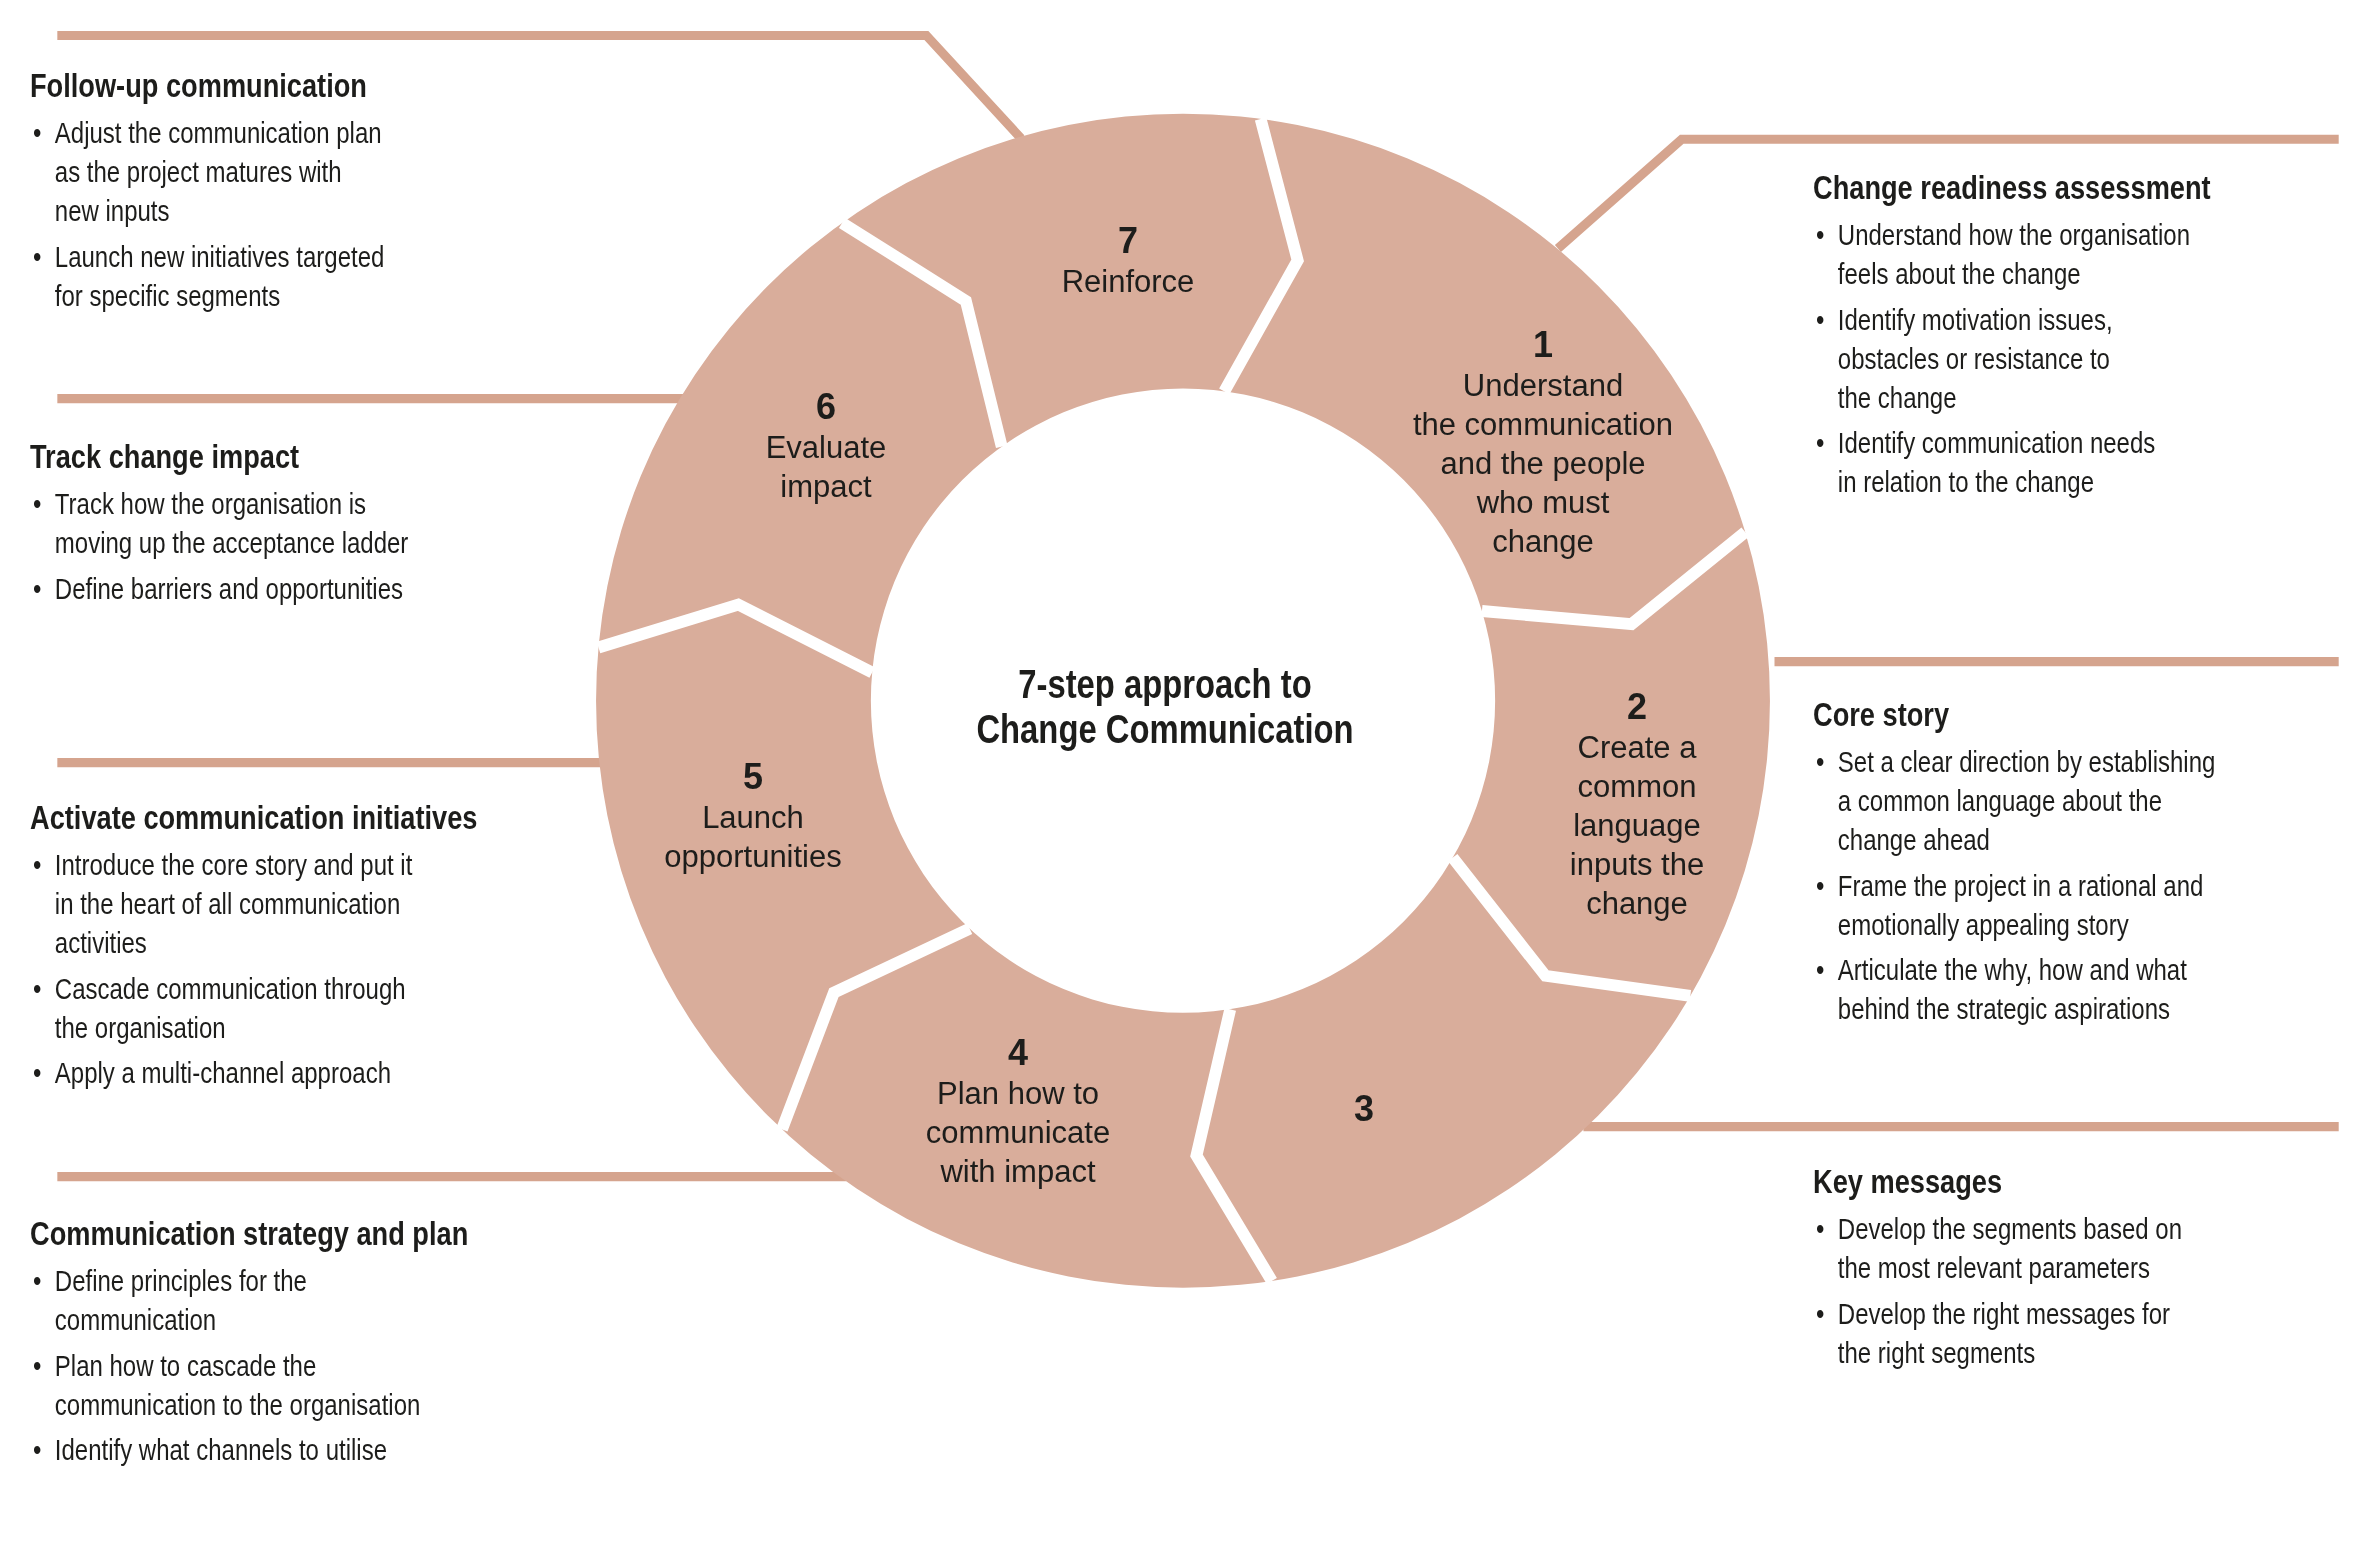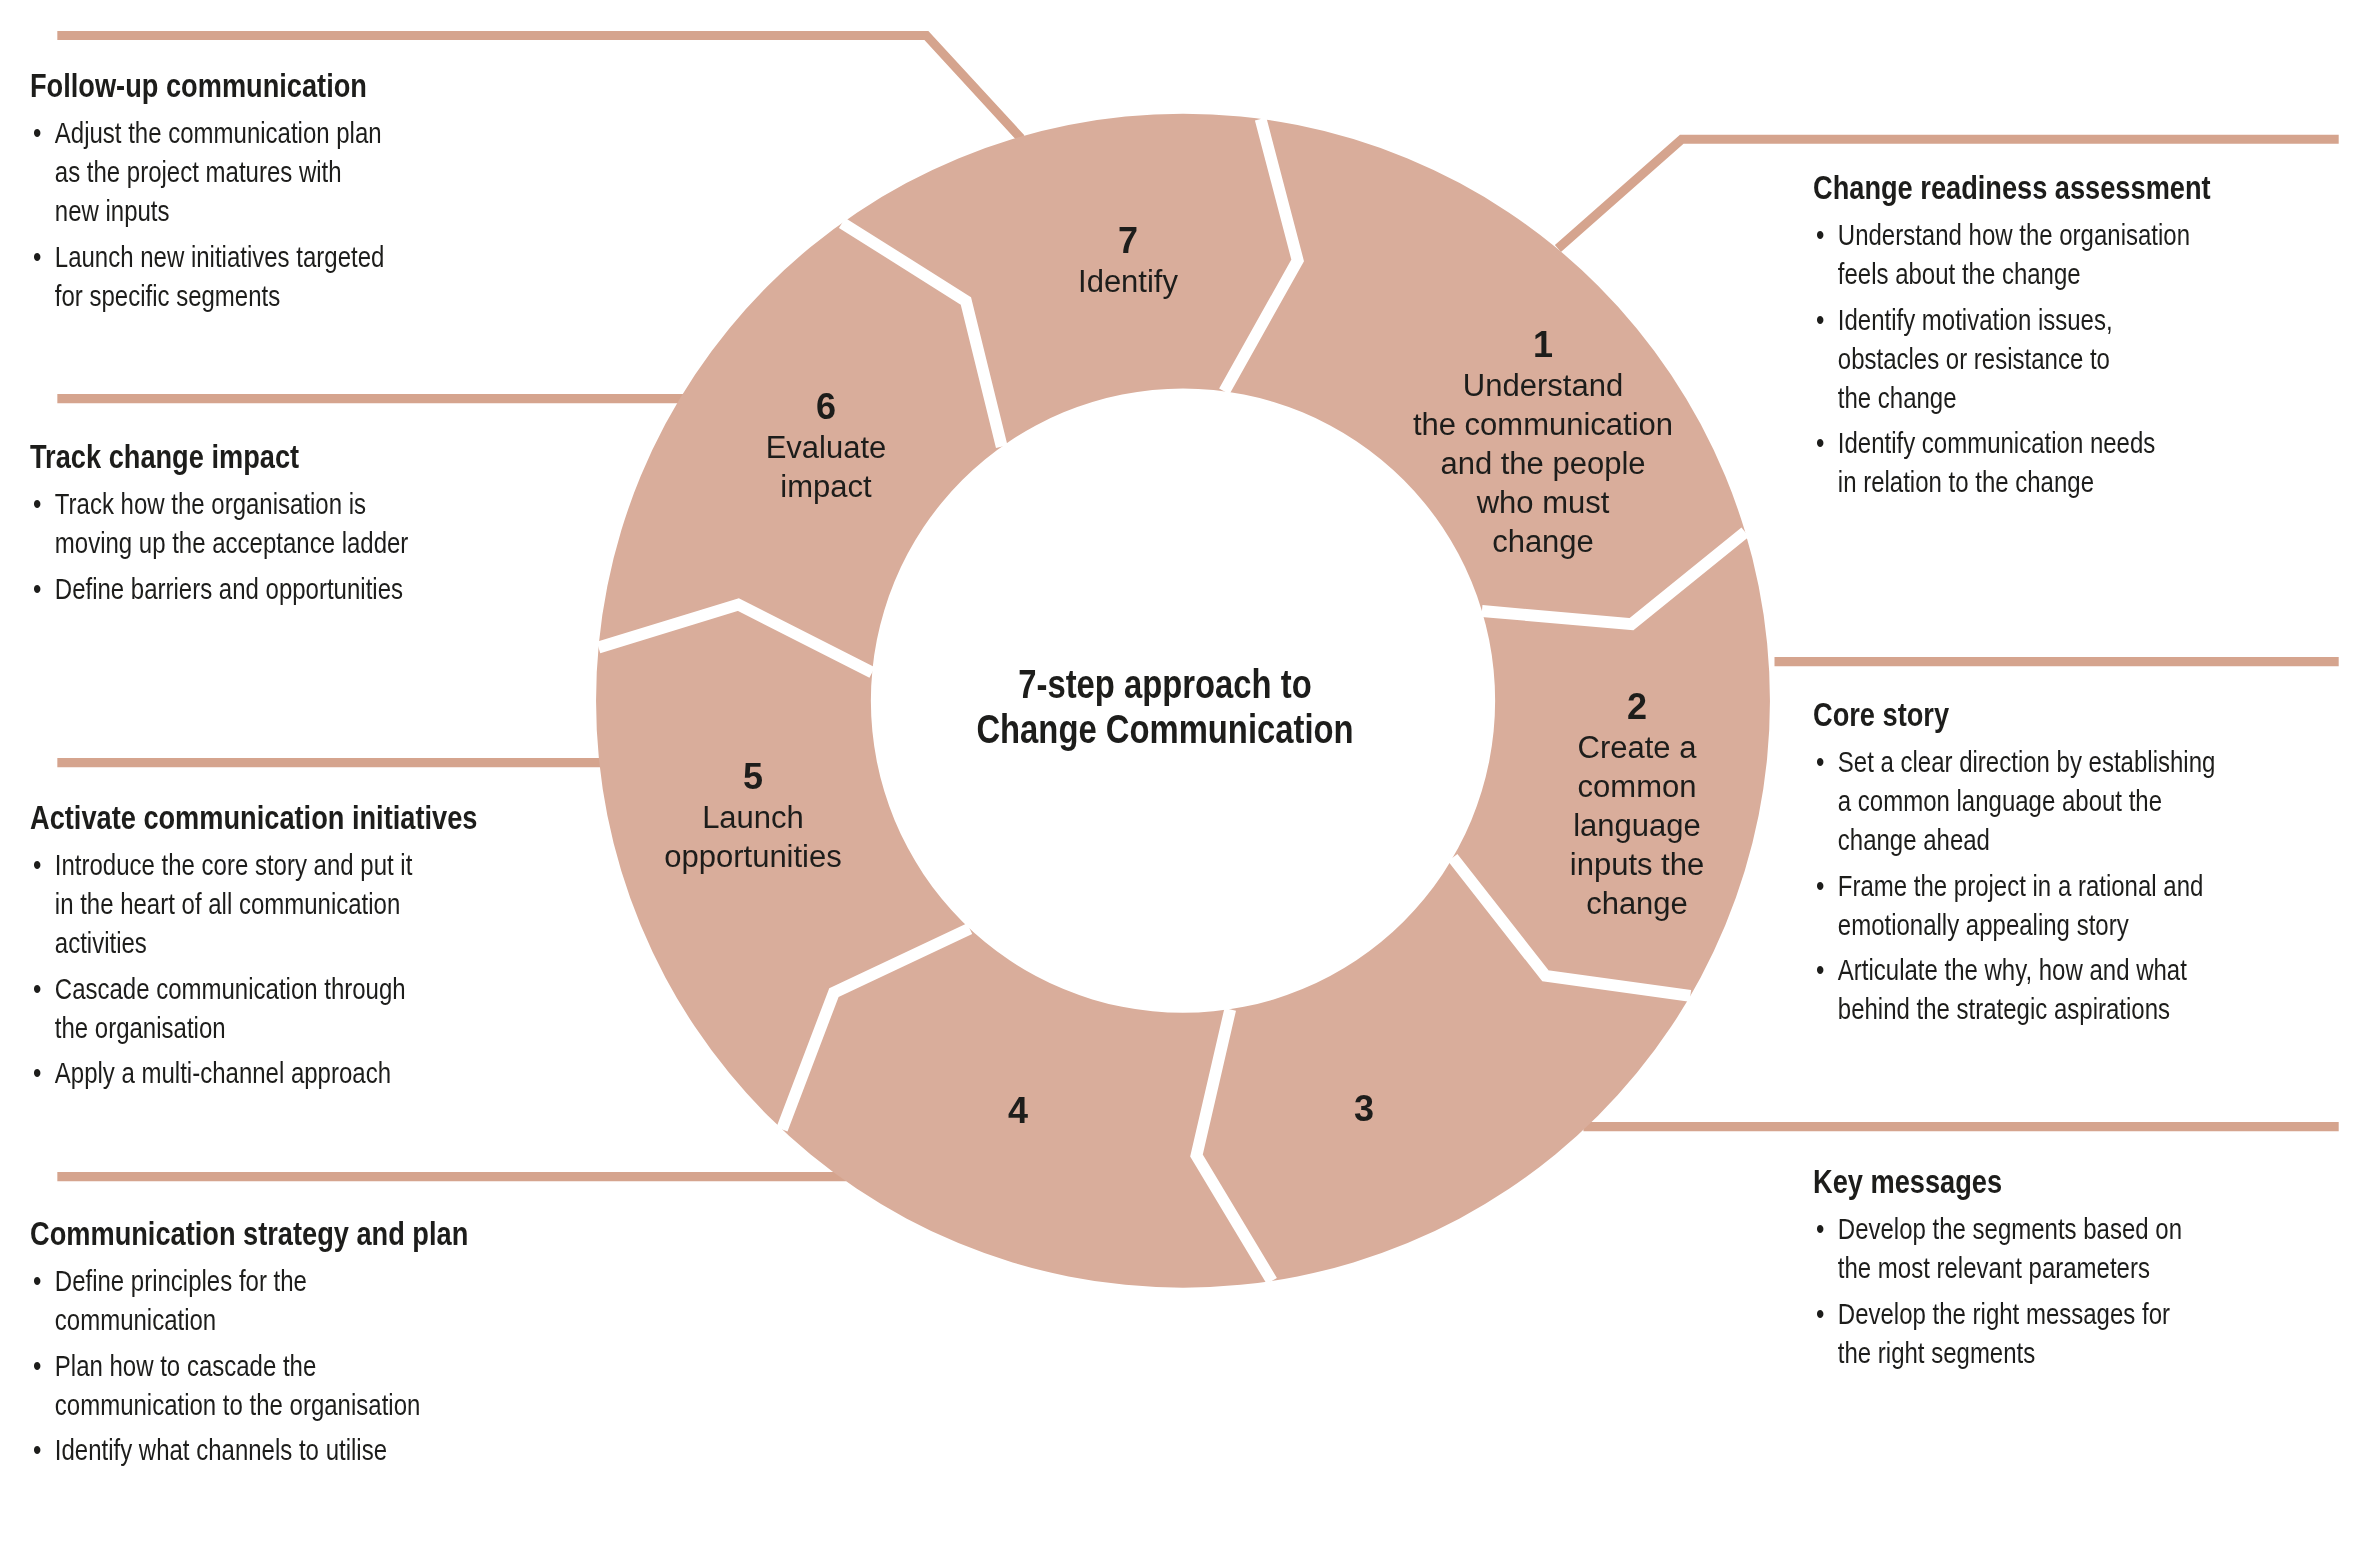--- a/index.html
+++ b/index.html
@@ -152,21 +152,21 @@
   <ul>
     <li><span>Develop the segments based on
 the most relevant parameters</span></li>
     <li><span>Develop the right messages for
 the right segments</span></li>
   </ul>
 </section>
 
 <div class="seg seg-p0">
   <div class="num">7</div>
-  <div class="lbl">Identify</div>
+  <div class="lbl">Reinforce</div>
 </div>
 <div class="seg seg-p1">
   <div class="num">1</div>
   <div class="lbl">Understand
 the communication
 and the people
 who must
 change</div>
 </div>
 <div class="seg seg-p2">
@@ -175,20 +175,23 @@
 common
 language
 inputs the
 change</div>
 </div>
 <div class="seg seg-p3">
   <div class="num">3</div>
 </div>
 <div class="seg seg-p4">
   <div class="num">4</div>
+  <div class="lbl">Plan how to
+communicate
+with impact</div>
 </div>
 <div class="seg seg-p5">
   <div class="num">5</div>
   <div class="lbl">Launch
 opportunities</div>
 </div>
 <div class="seg seg-p6">
   <div class="num">6</div>
   <div class="lbl">Evaluate
 impact</div>

